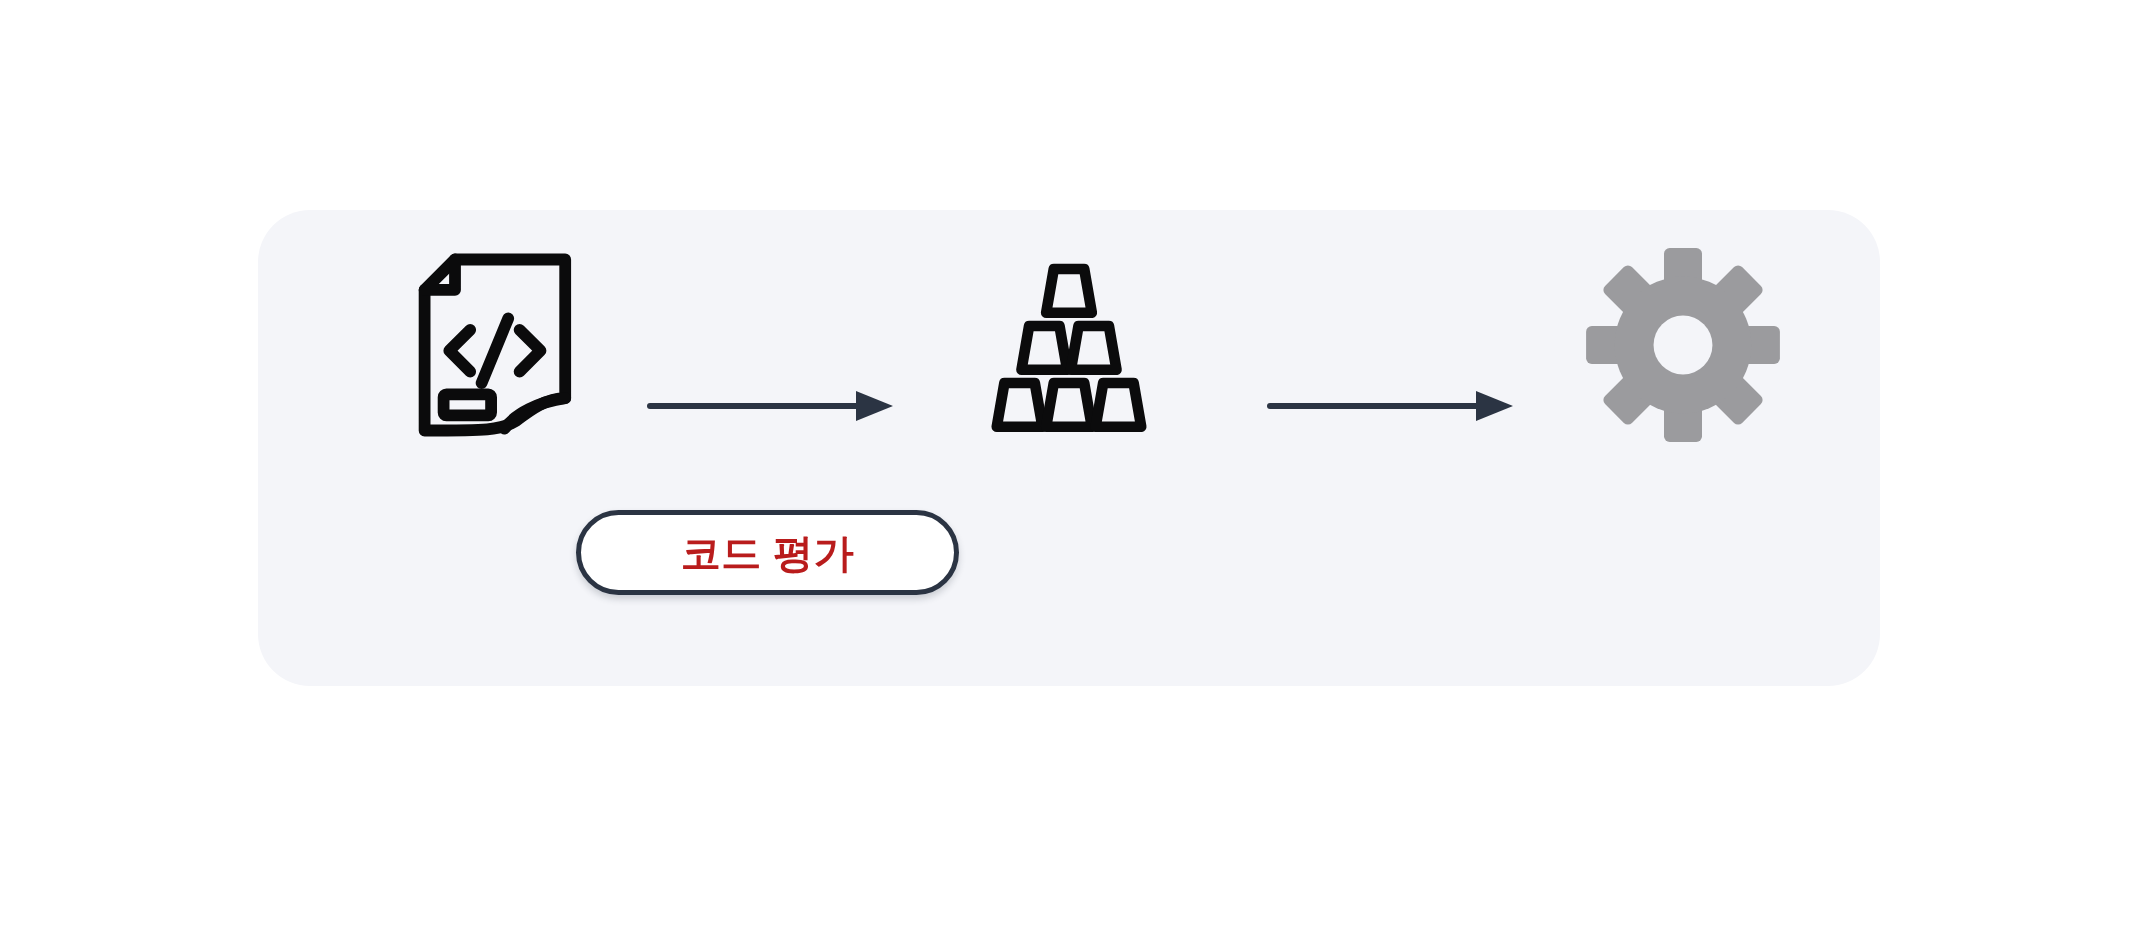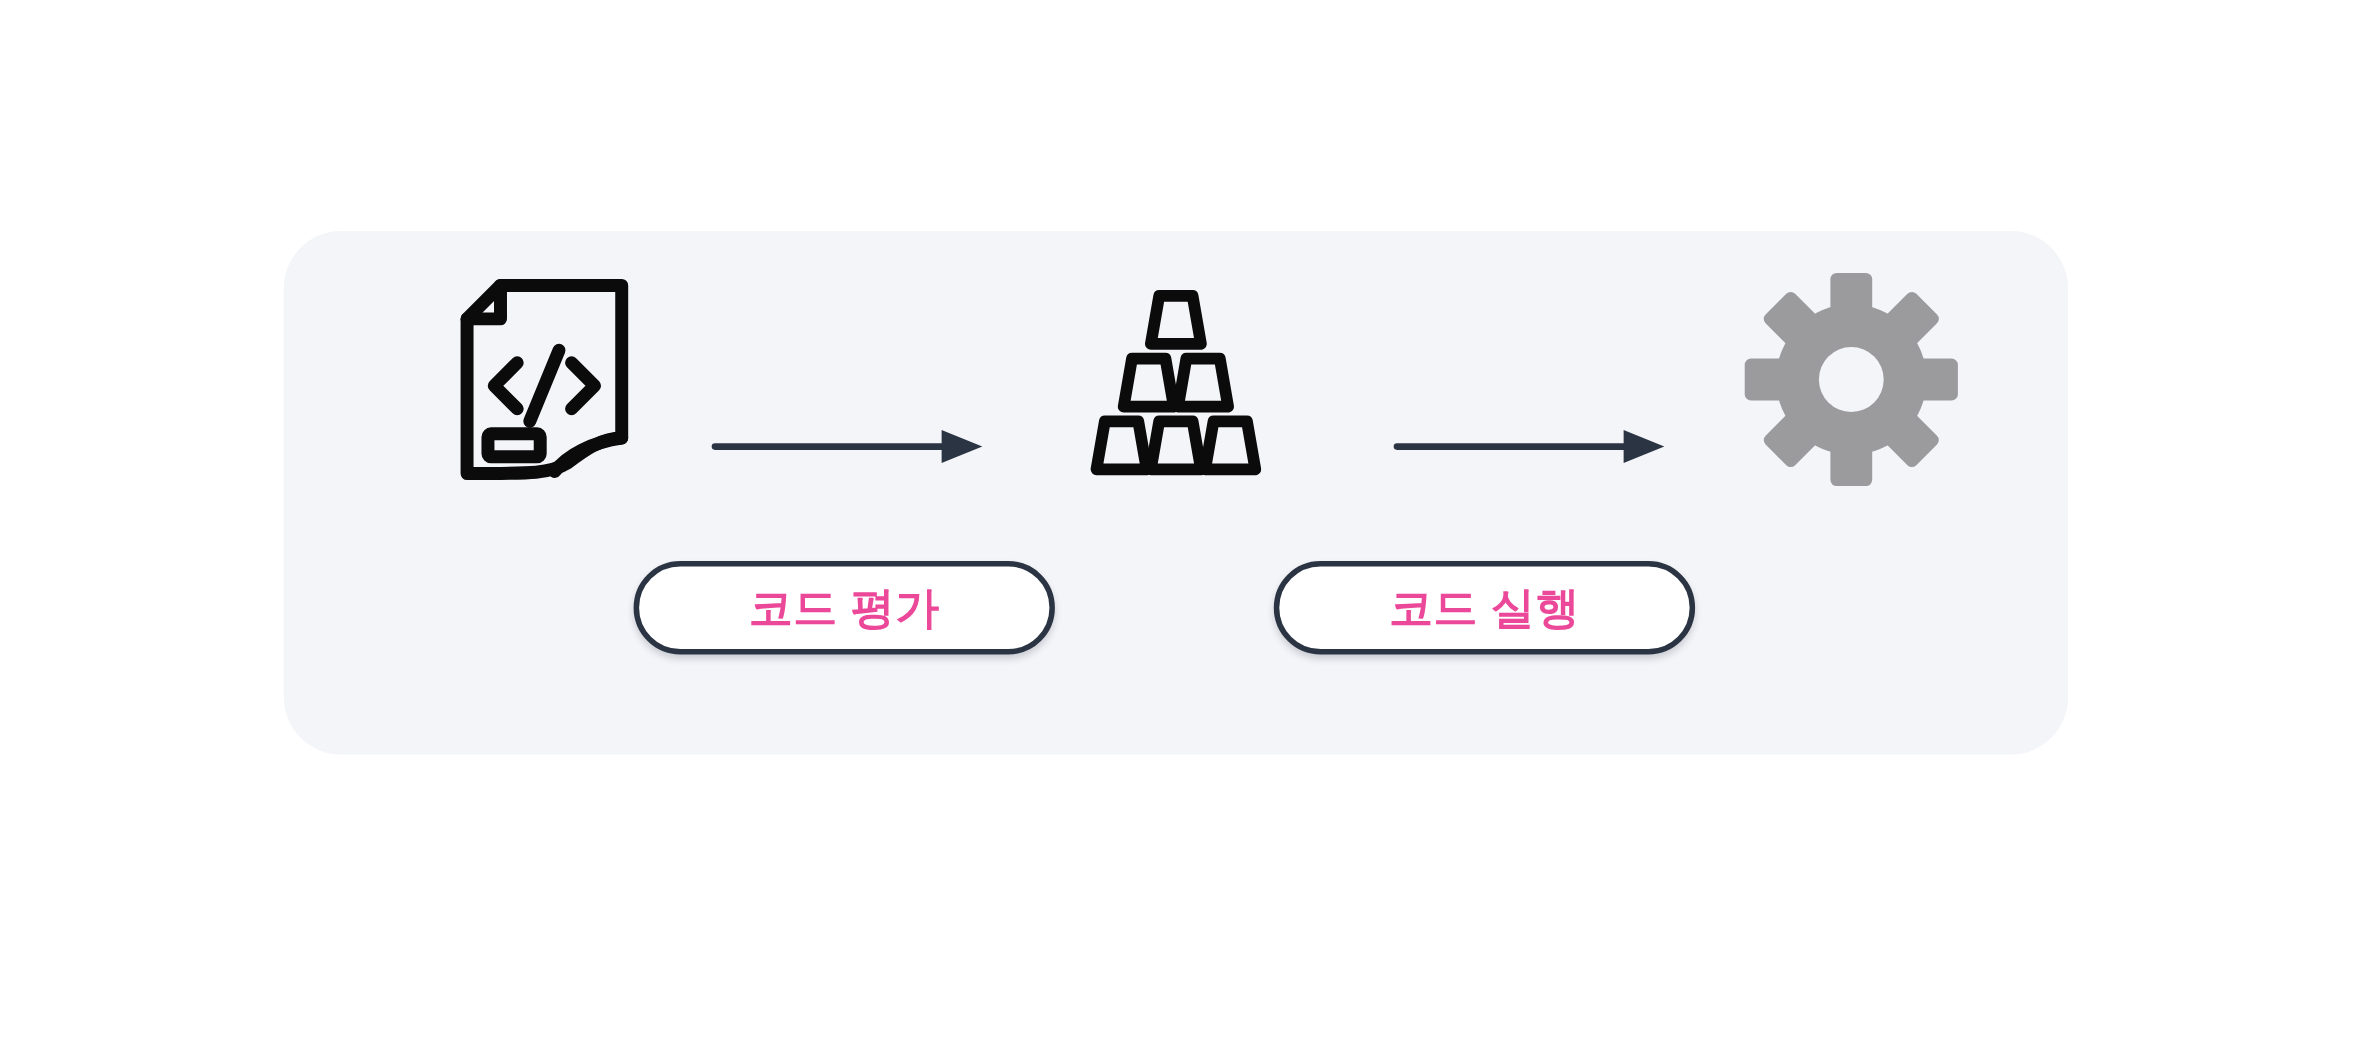--- a/index.html
+++ b/index.html
@@ -95,21 +95,21 @@
     cursor: pointer;
     user-select: none;
     padding: 0;
   }
   #btn-evaluate { left: 318px; }
   #btn-execute  { left: 900px; }
 
   .flow-button-label {
     font-size: 40px;
     font-weight: 700;
-    color: #ec4899;
+    color: #b91c1c;
     letter-spacing: 0.5px;
     line-height: 1;
     white-space: nowrap;
     font-family: "Liberation Sans", "DejaVu Sans", sans-serif;
   }
 </style>
 </head>
 <body>
 
 <div id="flow-panel">
@@ -181,17 +181,14 @@
         <circle cx="50" cy="50" r="36"></circle>
       </g>
       <circle cx="50" cy="50" r="15.5" fill="#f4f5f9"></circle>
     </svg>
   </div>
 
   <button class="flow-button" id="btn-evaluate">
     <span class="flow-button-label">코드 평가</span>
   </button>
 
-  <button class="flow-button" id="btn-execute">
-    <span class="flow-button-label">코드 실행</span>
-  </button>
 
 </div>
 
 </body></html>

